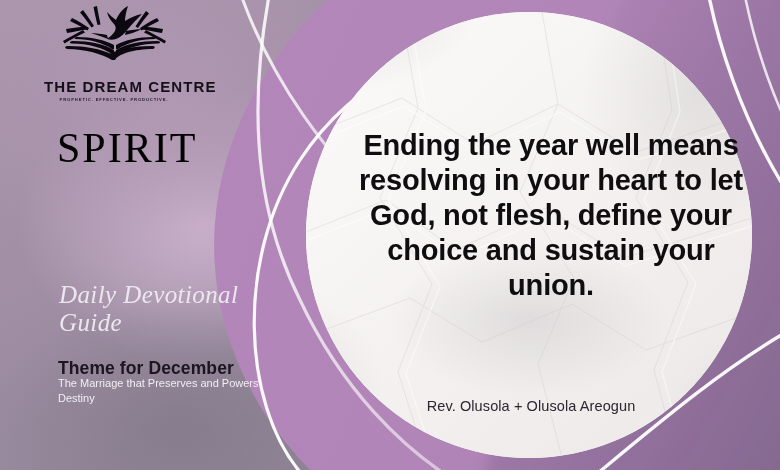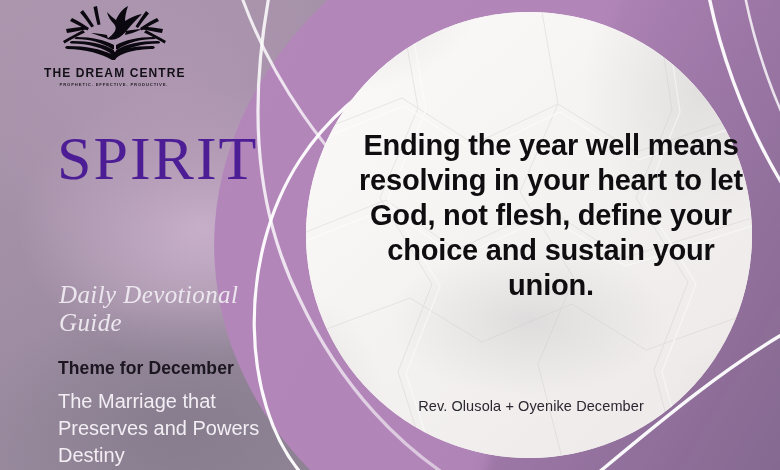--- a/index.html
+++ b/index.html
@@ -111,45 +111,45 @@
   }
   .logo-mark {
     display: block;
     margin: 0 auto;
     width: 118px;
     height: 58px;
   }
   .logo-name {
     font-family: "Liberation Sans", sans-serif;
     font-weight: bold;
-    font-size: 12px;
+    font-size: 15px;
     letter-spacing: 1.1px;
     color: #141018;
-    margin-top: 4px;
+    margin-top: 16px;
     white-space: nowrap;
   }
   .logo-tag {
     font-family: "Liberation Sans", sans-serif;
     font-weight: bold;
     font-size: 4.2px;
     letter-spacing: 0.85px;
     color: #26202a;
     margin-top: 2px;
     white-space: nowrap;
   }
 
   .brand-title {
     position: absolute;
     left: 57px;
     top: 128px;
     font-family: "Liberation Serif", serif;
-    font-size: 62px;
+    font-size: 42px;
     line-height: 0.98;
     letter-spacing: 2px;
-    color: #4c1d95;
+    color: #000000;
     font-weight: normal;
   }
   .brand-title .l2 { display: block; letter-spacing: 3px; }
 
   .brand-sub {
     position: absolute;
     left: 59px;
     top: 281px;
     font-family: "Liberation Serif", serif;
     font-style: italic;
@@ -164,24 +164,24 @@
     top: 358px;
     font-family: "Liberation Sans", sans-serif;
     font-weight: bold;
     font-size: 17.5px;
     letter-spacing: 0.1px;
     color: #1b1620;
   }
   .theme-body {
     position: absolute;
     left: 58px;
-    top: 388px;
+    top: 376px;
     width: 240px;
     font-family: "Liberation Sans", sans-serif;
-    font-size: 20px;
+    font-size: 11px;
     line-height: 1.34;
     color: #f2eef3;
   }
 
   
   .quote {
     position: absolute;
     left: 336px;
     top: 128px;
     width: 390px;
@@ -253,21 +253,21 @@
       <g fill="none" stroke="#ffffff" stroke-width="1.4" opacity="0.85">
         <path d="M 12 128 L 98 94 L 170 140 L 254 100 L 332 148 L 438 112"></path>
         <path d="M 2 228 L 82 196 L 152 246 L 242 204 L 320 254 L 446 214"></path>
         <path d="M 104 6 L 120 98 L 82 188 L 134 274 L 100 362 L 126 442"></path>
         <path d="M 360 6 L 374 100 L 338 188 L 390 272 L 356 360 L 378 440"></path>
       </g>
     </svg>
   </div>
 
   <div class="quote">Ending the year well means resolving in your heart to let God, not flesh, define your choice and sustain your union.</div>
-  <div class="attribution">Rev. Olusola + Oyenike December</div>
+  <div class="attribution">Rev. Olusola + Olusola Areogun</div>
 
   <div class="left-col">
 
     <div class="logo-wrap">
       <svg class="logo-mark" viewBox="0 0 236 116">
         <g fill="#0b0810">
 
           <path d="M16 74 C 30 66, 44 58, 56 52 L 60 57 C 46 63, 32 71, 19 79 Z"></path>
           <path d="M22 50 C 36 48, 50 46, 62 45 L 63 51 C 50 53, 36 56, 24 58 Z"></path>
           <path d="M34 28 C 46 34, 58 41, 68 48 L 65 53 C 54 46, 42 40, 30 34 Z"></path>

